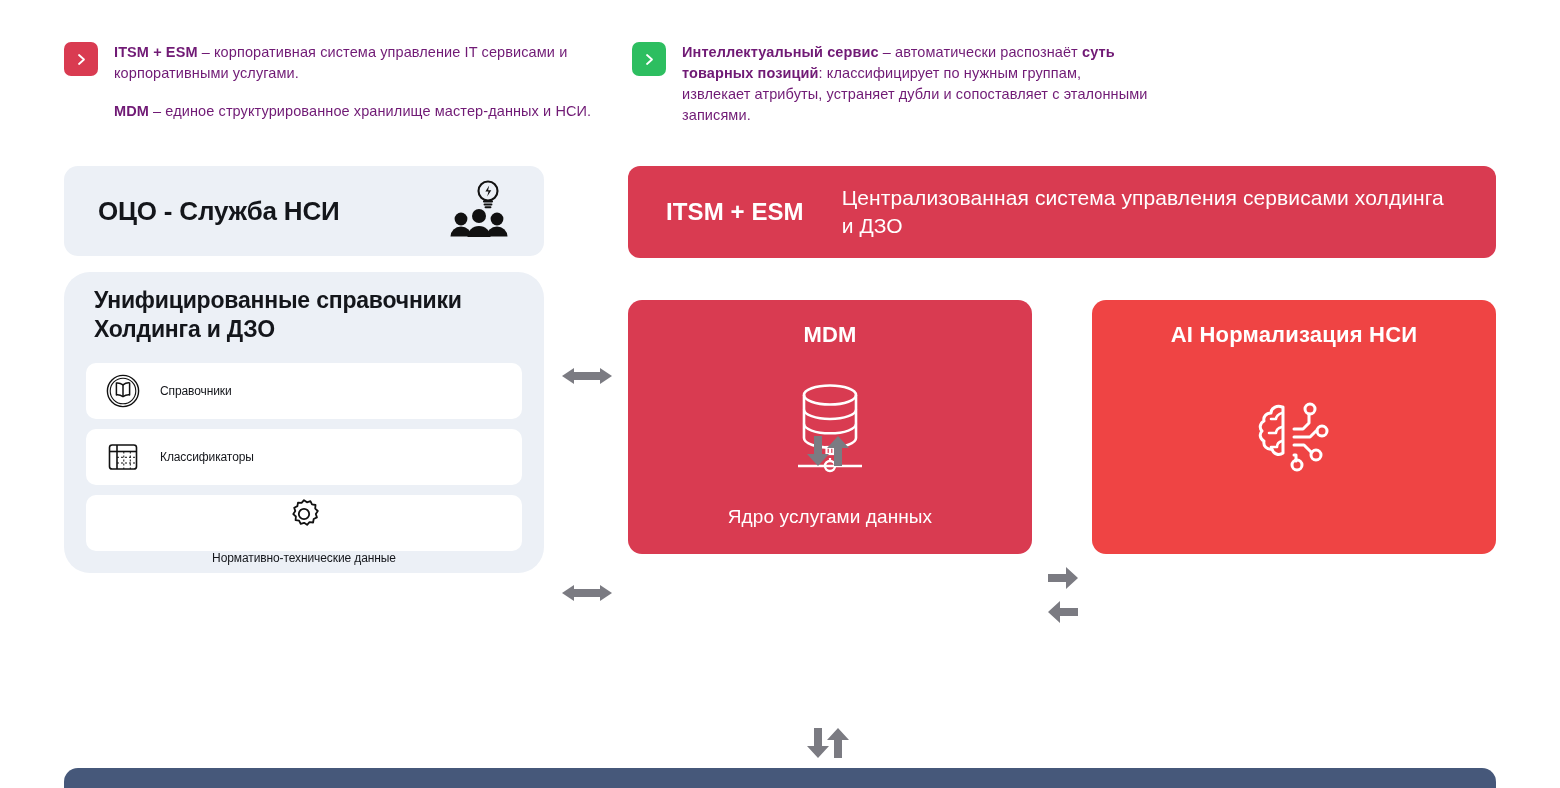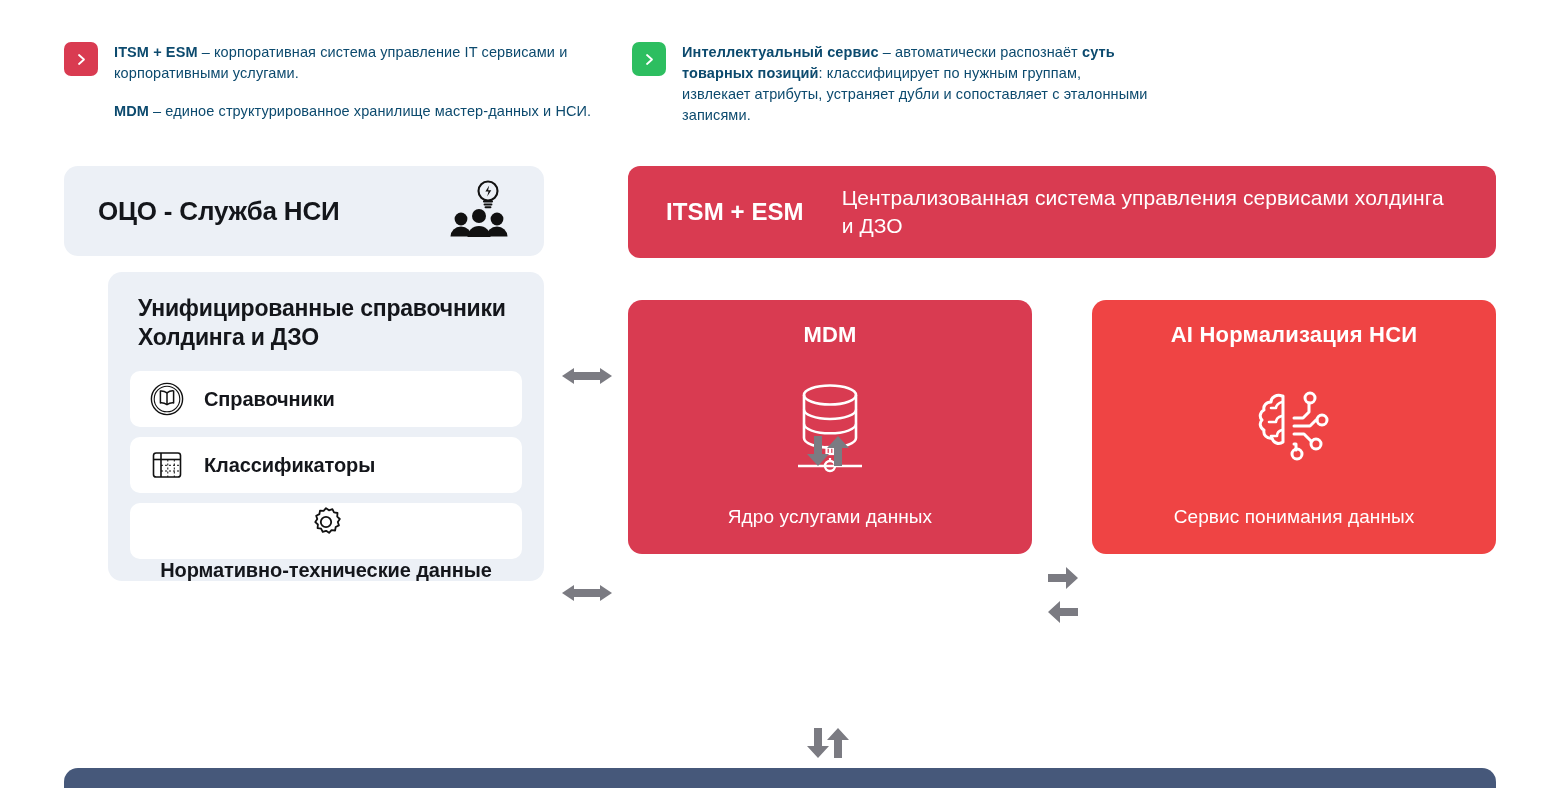--- a/index.html
+++ b/index.html
@@ -20,54 +20,54 @@
 
   .chev{
     width:34px;height:34px;border-radius:7px;
     display:flex;align-items:center;justify-content:center;
     flex:0 0 34px;
   }
   .chev.red{background:#D93B51;}
   .chev.green{background:#2DBE60;}
   .chev svg{display:block;}
 
-  .legend-text{font-size:14.5px;line-height:1.45;color:#0c4a6e;letter-spacing:.1px;}
+  .legend-text{font-size:14.5px;line-height:1.45;color:#701a75;letter-spacing:.1px;}
   .legend-text b{font-weight:700;}
   .legend-p{margin:0;}
   .legend-p.second{margin-top:17px;}
 
   
   .stage{position:absolute;top:166px;left:0;width:1560px;height:600px;}
 
   
   .col-left{position:absolute;left:64px;top:0;width:480px;}
 
   .card-oco{
     height:90px;background:#ECF0F6;border-radius:14px;
     display:flex;align-items:center;justify-content:space-between;
     padding:0 34px 0 34px;box-sizing:border-box;
   }
   .card-oco .title{font-size:26px;font-weight:700;letter-spacing:-.2px;color:#14161b;}
 
   .card-unified{
-    margin-top:16px;background:#ECF0F6;border-radius:14px;
-    padding:22px 22px 22px 22px;box-sizing:border-box;margin-left:44px;
+    margin-top:16px;background:#ECF0F6;border-radius:26px;
+    padding:14px 22px 22px 22px;box-sizing:border-box;
   }
   .card-unified h3{
     margin:0 0 20px 8px;font-size:23px;line-height:1.24;font-weight:700;
     letter-spacing:-.2px;color:#14161b;
   }
   .sub-item{
     background:#ffffff;border-radius:10px;height:56px;
     display:flex;align-items:center;gap:18px;padding:0 18px;
     box-sizing:border-box;margin-bottom:10px;
   }
   .sub-item:last-child{margin-bottom:0;flex-direction:column;}
   .sub-item .ico{width:38px;height:38px;flex:0 0 38px;display:flex;align-items:center;justify-content:center;}
-  .sub-item .lbl{font-size:20px;font-weight:700;color:#14161b;letter-spacing:-.1px;}
+  .sub-item .lbl{font-size:12px;font-weight:400;color:#14161b;letter-spacing:-.1px;}
 
   
   .col-right{position:absolute;left:628px;top:0;width:868px;}
 
   .banner-itsm{
     background:#D93B51;border-radius:12px;height:92px;
     display:flex;align-items:center;padding:0 38px;box-sizing:border-box;
     color:#fff;gap:38px;
   }
   .banner-itsm .tag{font-size:24px;font-weight:700;letter-spacing:.1px;white-space:nowrap;}
@@ -234,21 +234,20 @@
             <circle cx="62" cy="12" r="5" fill="none" stroke="#fff" stroke-width="3"></circle>
             <circle cx="74" cy="34" r="5" fill="none" stroke="#fff" stroke-width="3"></circle>
             <circle cx="68" cy="58" r="5" fill="none" stroke="#fff" stroke-width="3"></circle>
             <circle cx="49" cy="68" r="5" fill="none" stroke="#fff" stroke-width="3"></circle>
             <path d="M46 32 h9 l6-6 v-9" fill="none" stroke="#fff" stroke-width="3" stroke-linecap="round" stroke-linejoin="round"></path>
             <path d="M46 40 h16 l6-6 h1" fill="none" stroke="#fff" stroke-width="3" stroke-linecap="round" stroke-linejoin="round"></path>
             <path d="M46 48 h10 l7 7 h1" fill="none" stroke="#fff" stroke-width="3" stroke-linecap="round" stroke-linejoin="round"></path>
             <path d="M46 58 h2 v6" fill="none" stroke="#fff" stroke-width="3" stroke-linecap="round" stroke-linejoin="round"></path>
           </svg>
         </span>
-        <span class="cs">Сервис понимания данных</span>
       </div>
     </div>
   </div>
 
   <span class="arrow a-h1">
     <svg width="54" height="24" viewBox="0 0 54 24">
       <path d="M14 8 H40 V4 L52 12 L40 20 V16 H14 V20 L2 12 L14 4 Z" fill="#7b7b82"></path>
     </svg>
   </span>
 

